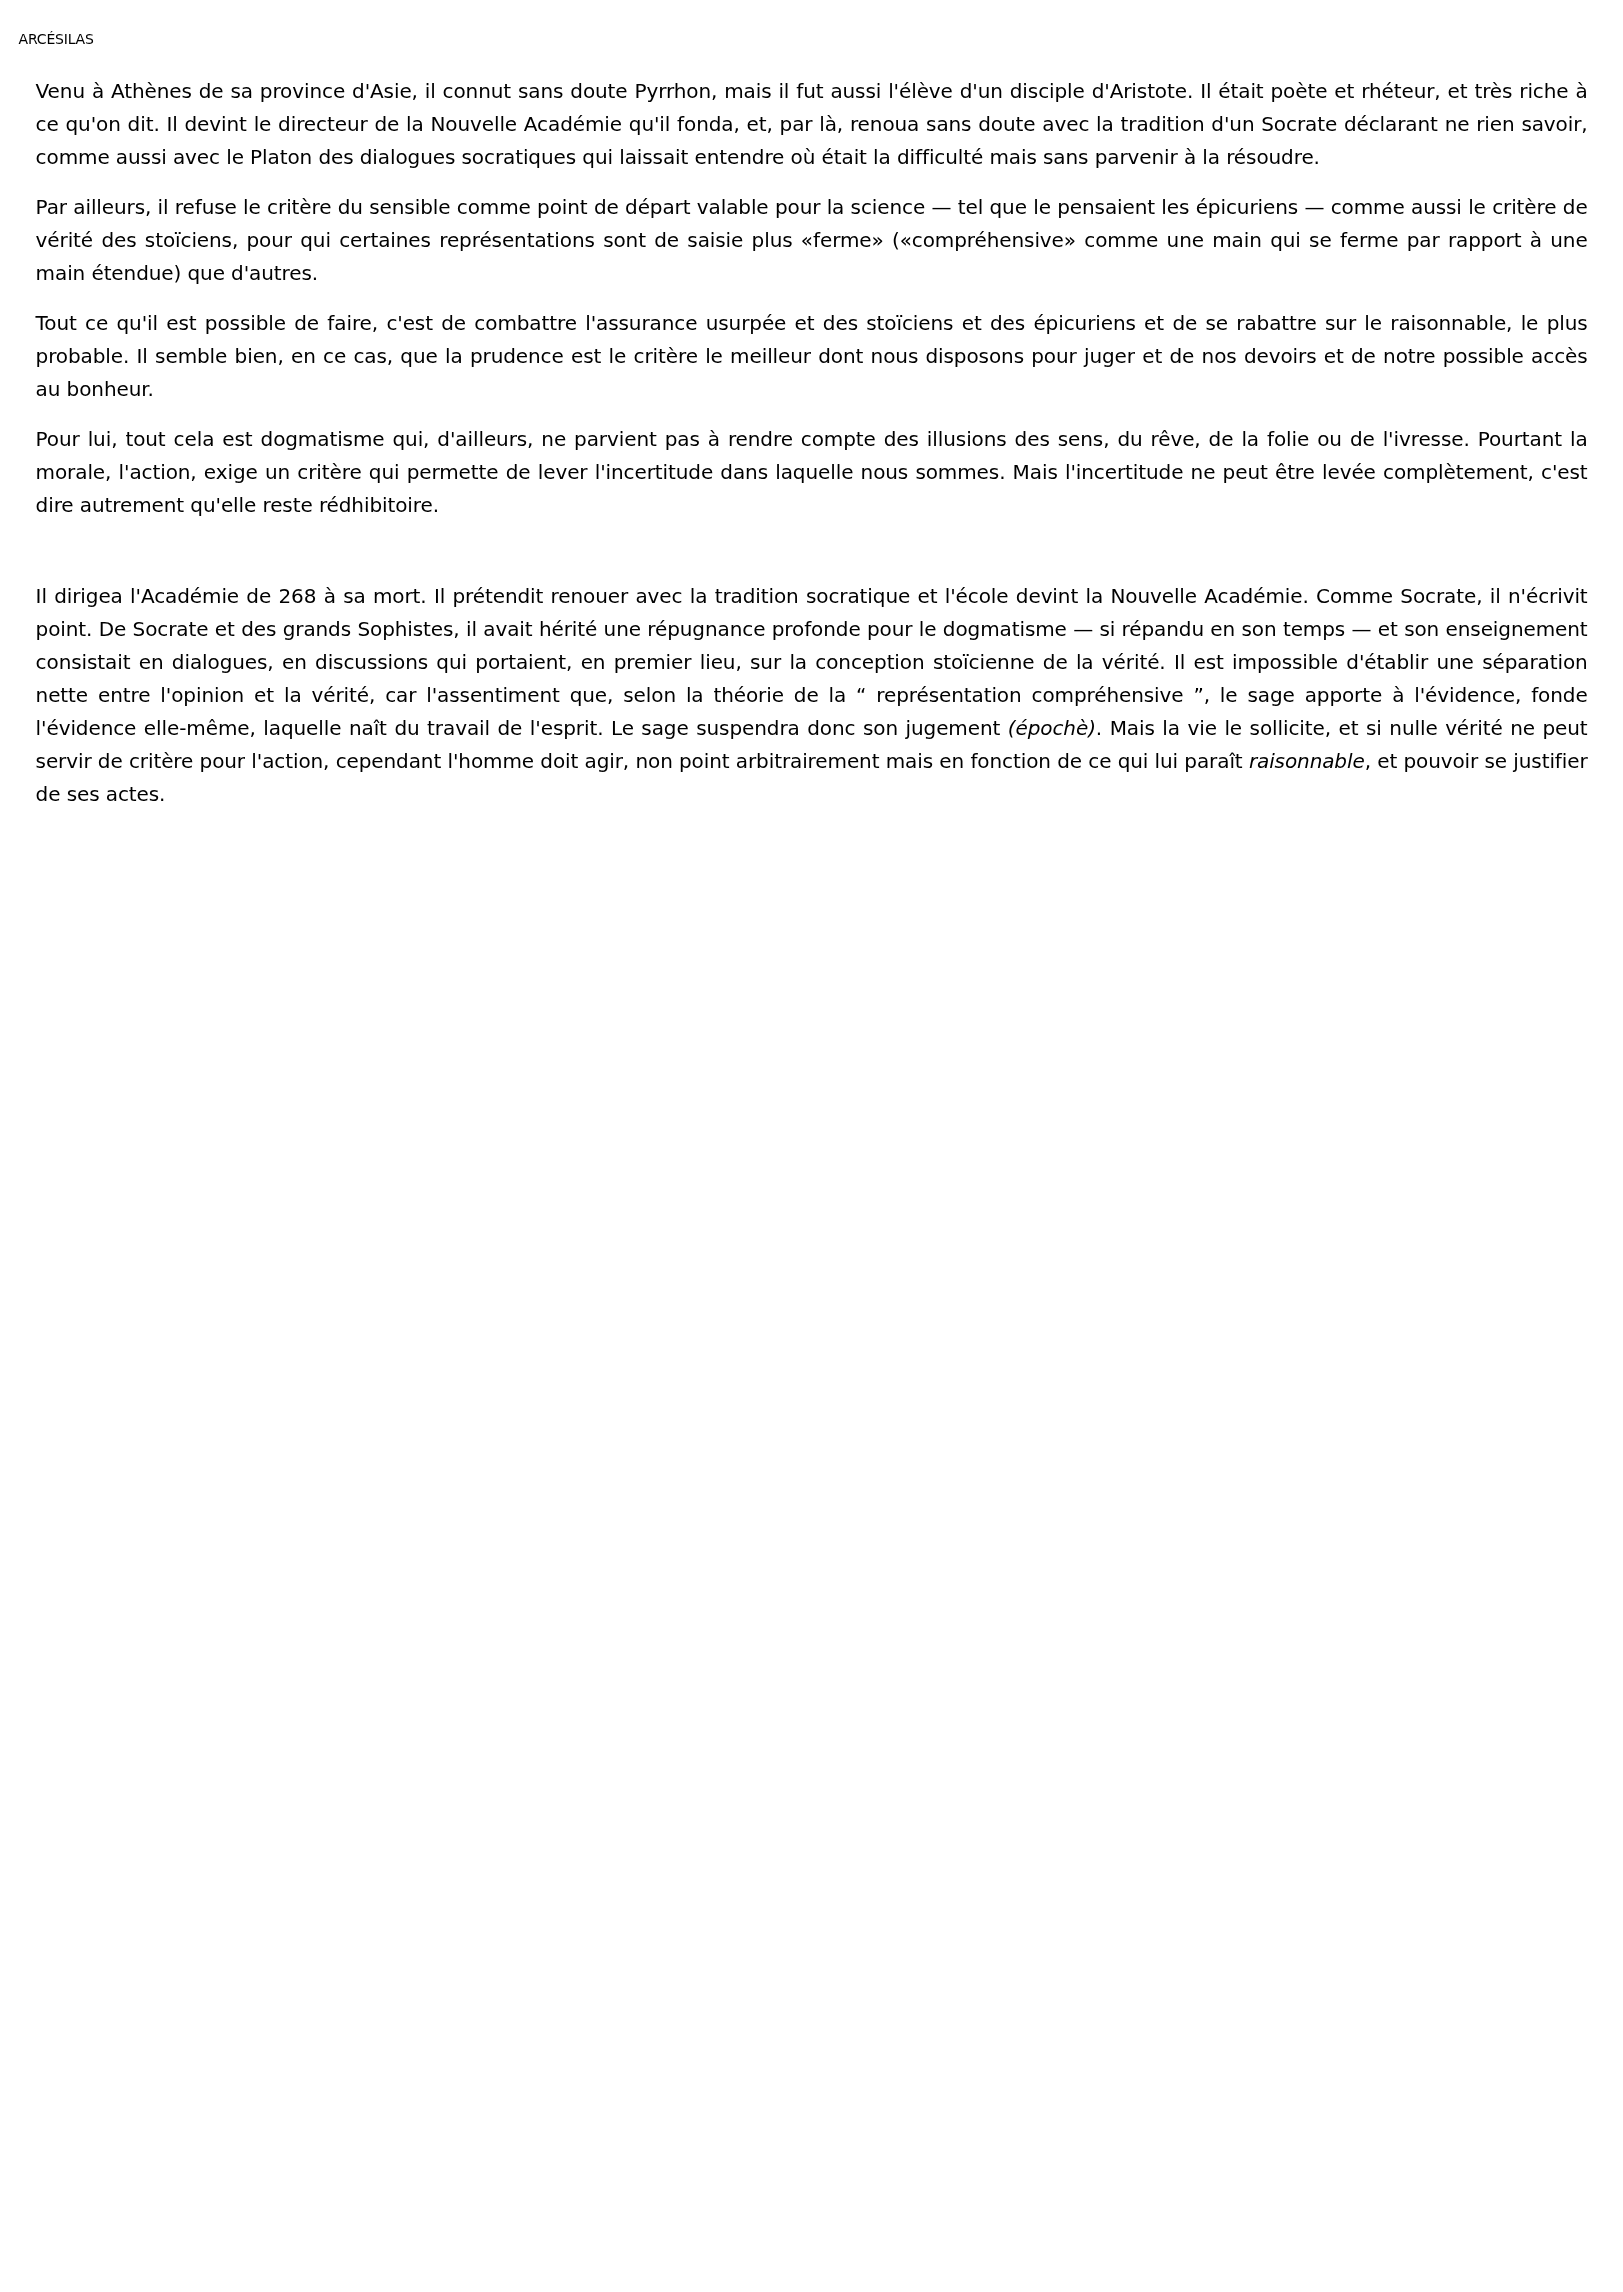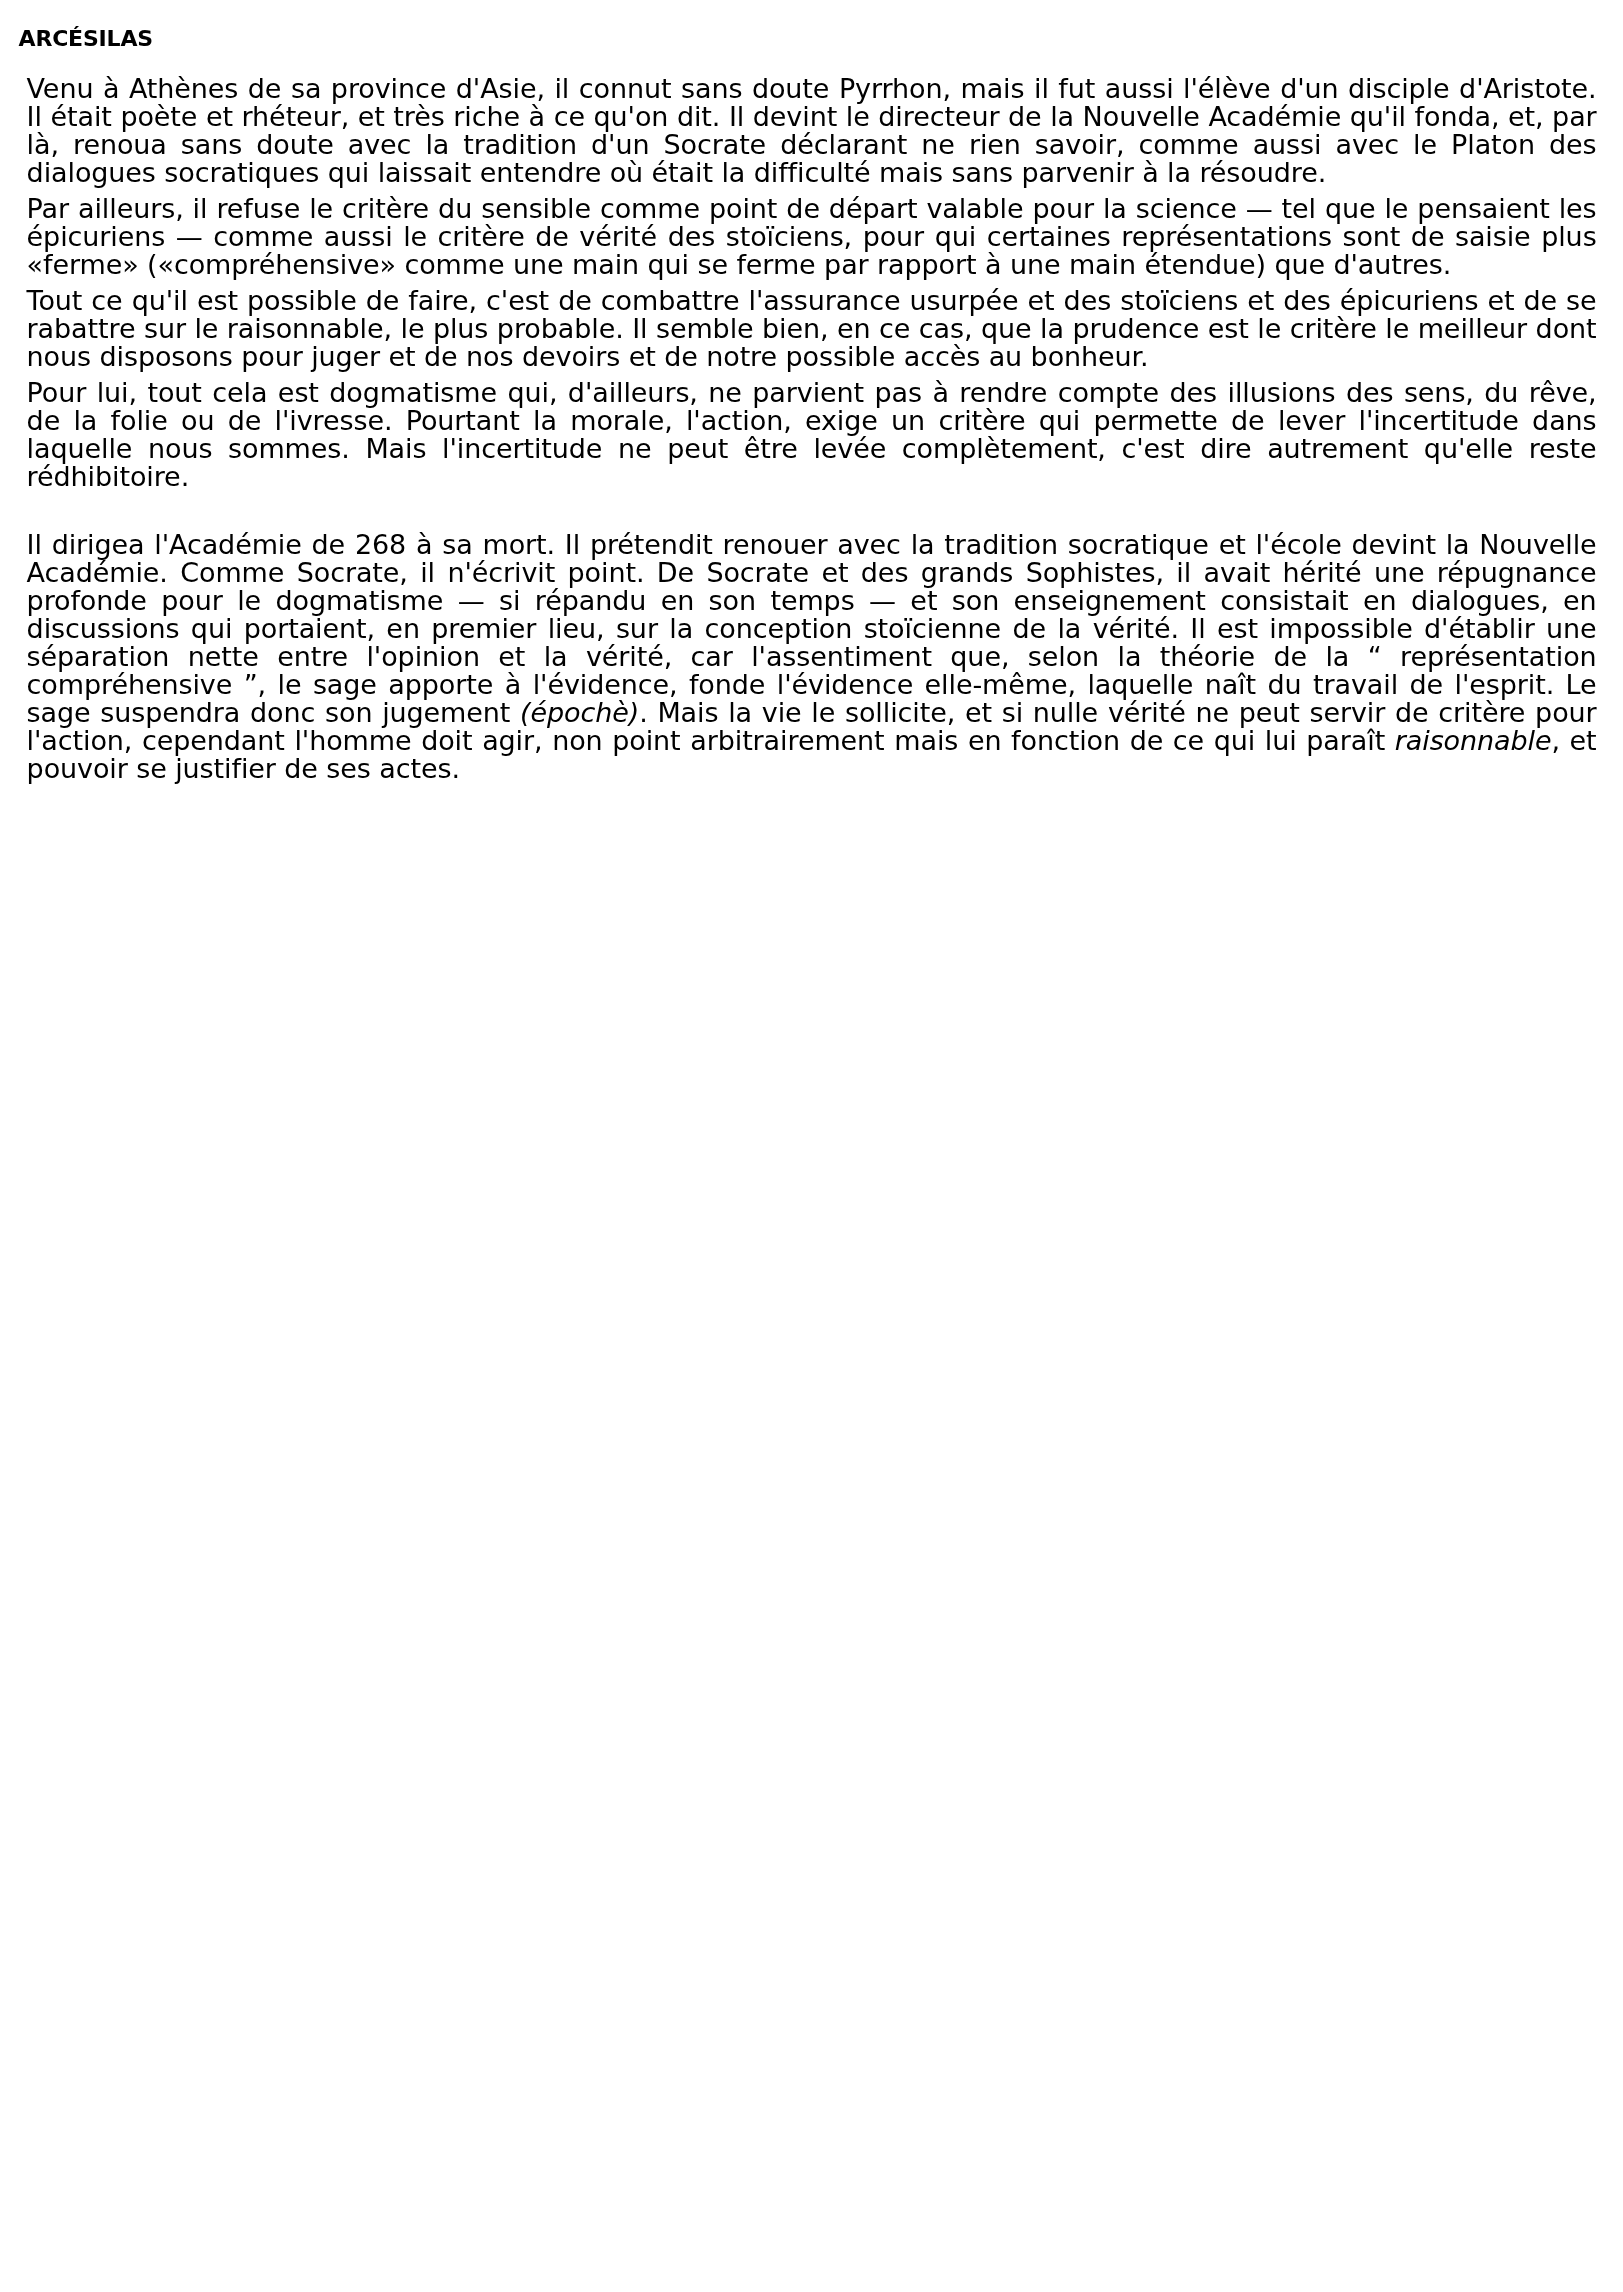--- a/index.html
+++ b/index.html
@@ -15,31 +15,31 @@
       color: #000000;
       font-family: "DejaVu Sans", sans-serif;
     }
     .page {
       position: absolute;
       left: 18.6px;
       top: 27.4px;
       width: 1586px;
     }
     .title {
-      font-weight: bold;
-      font-size: 22px;
+      font-weight: normal;
+      font-size: 14px;
       line-height: 24px;
       margin: 0 0 24px 0;
       letter-spacing: -0.2px;
     }
     .para {
-      font-size: 27px;
-      line-height: 28px;
+      font-size: 20px;
+      line-height: 33px;
       text-align: justify;
-      margin: 8px;
+      margin: 17px;
       letter-spacing: -0.1px;
     }
     .spacer {
       height: 24px;
     }
     em {
     }
   </style>
 </head>
 <body>

